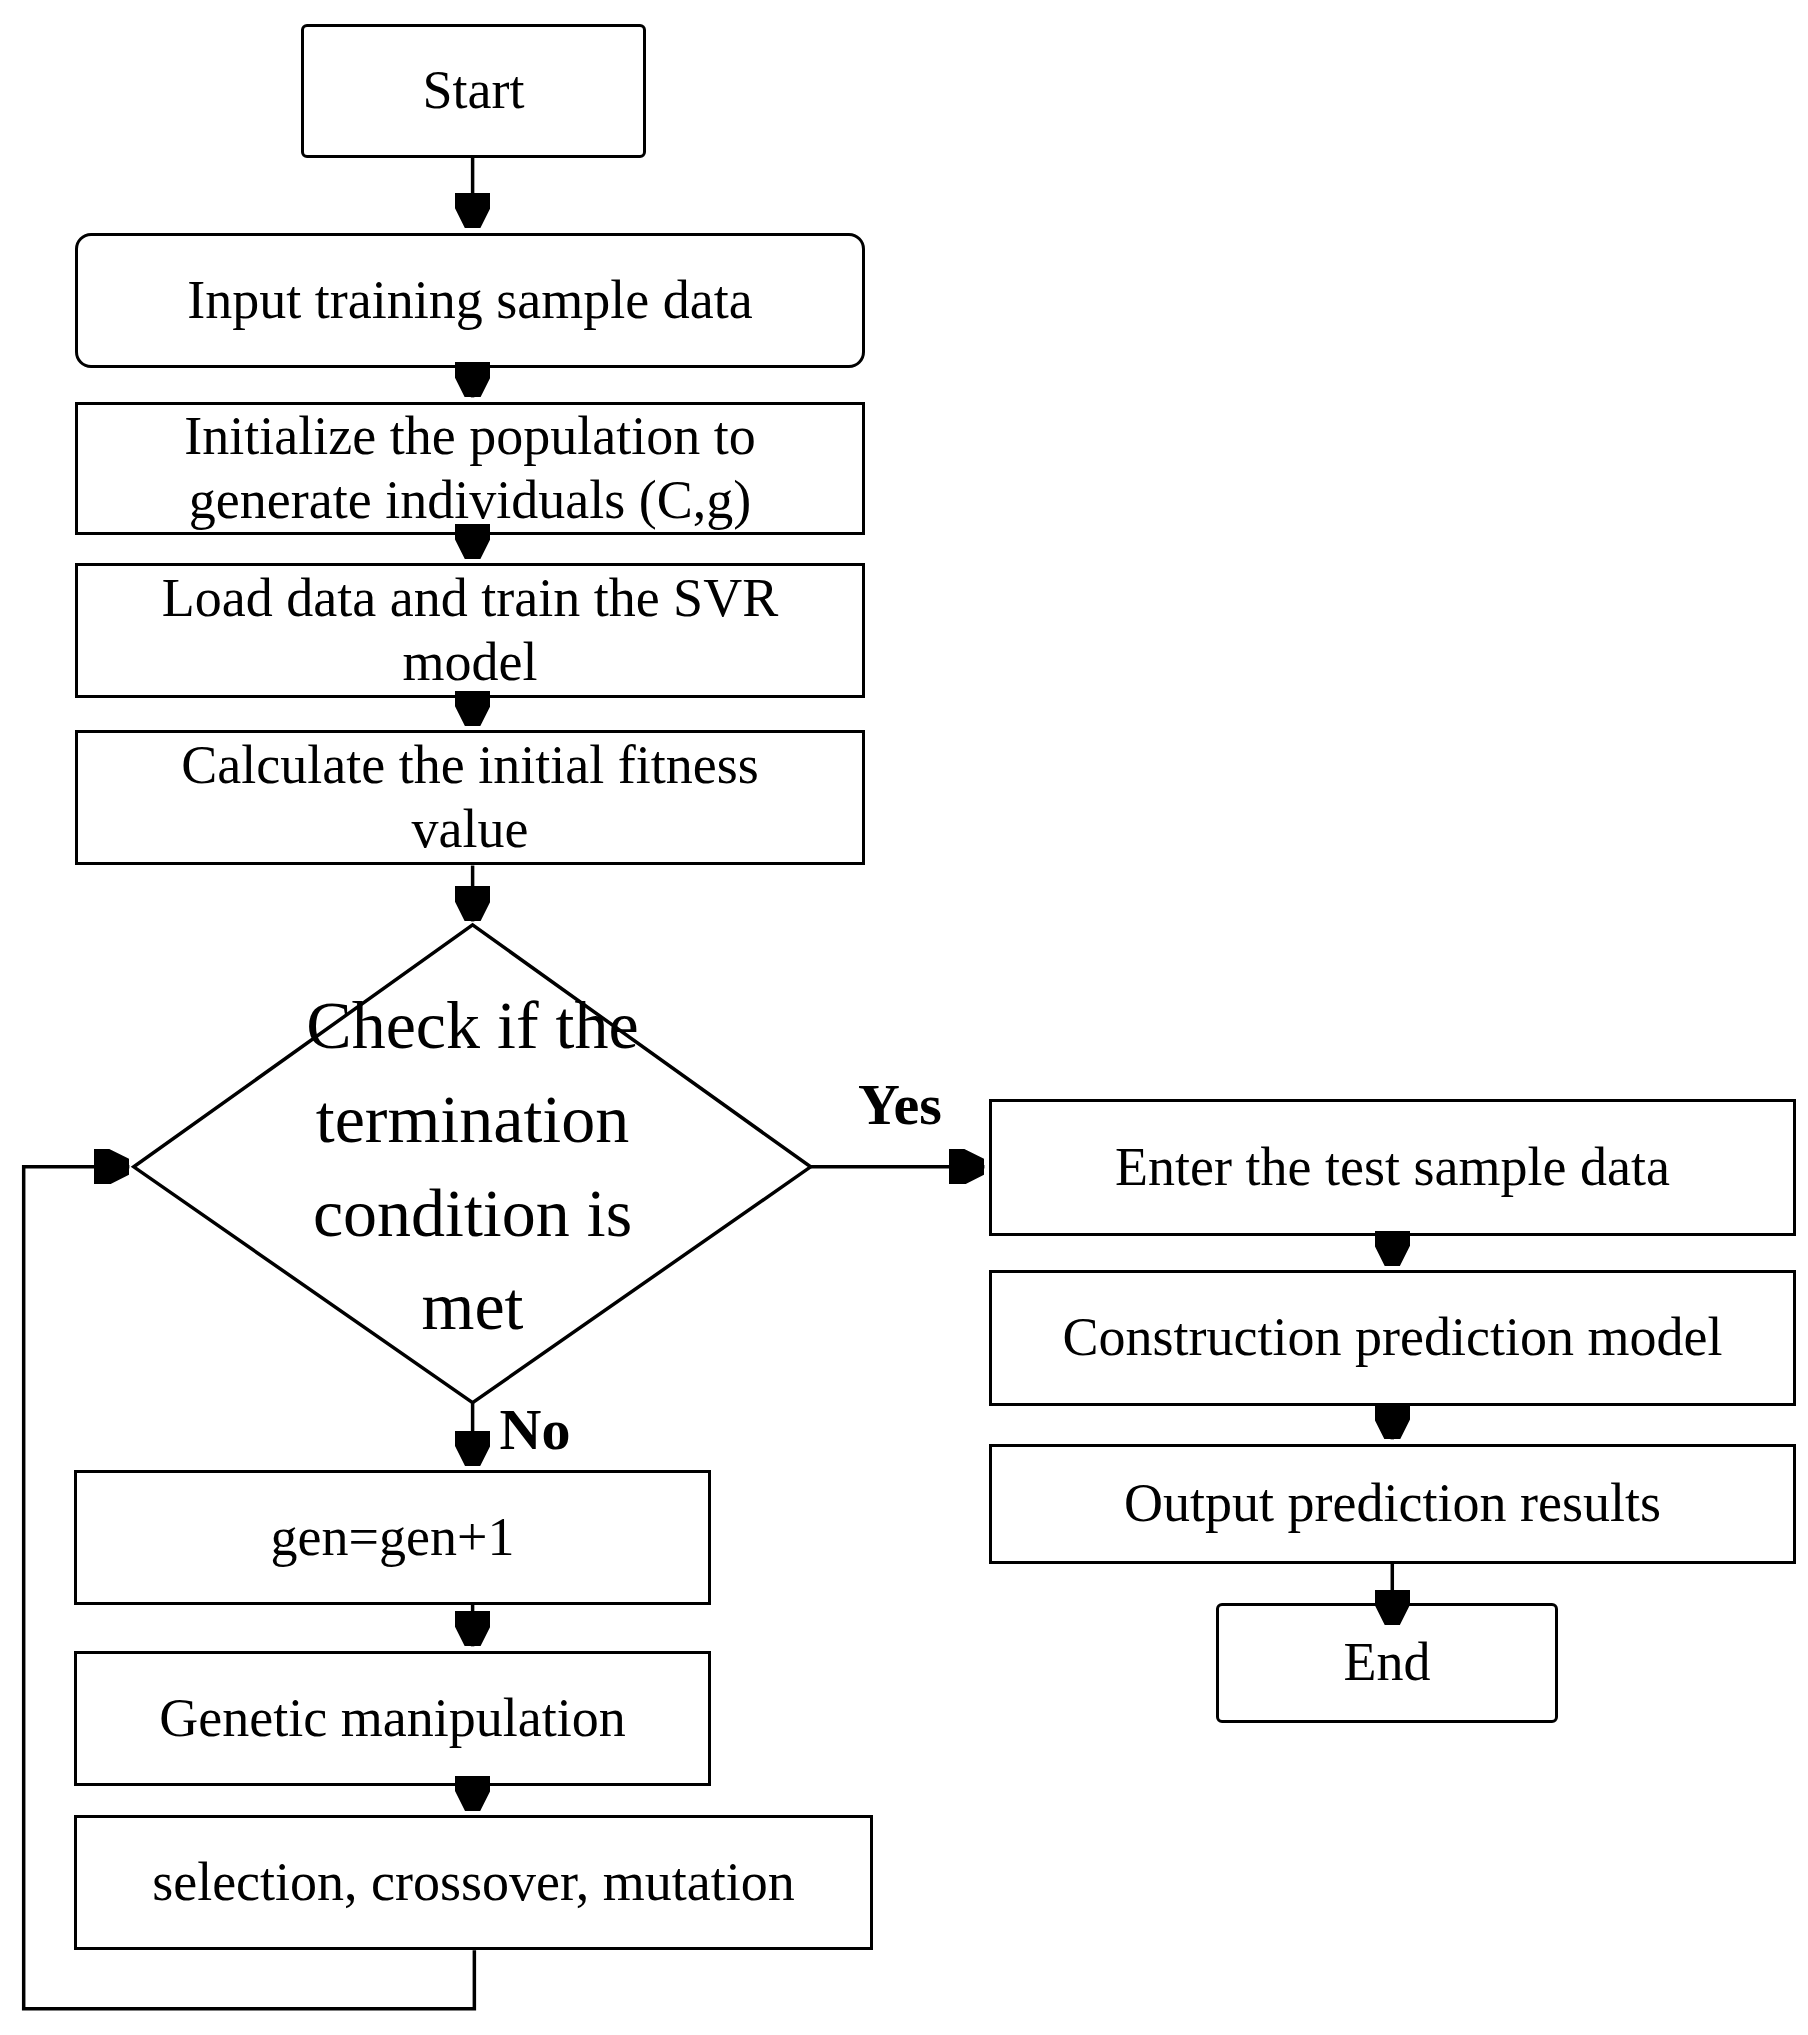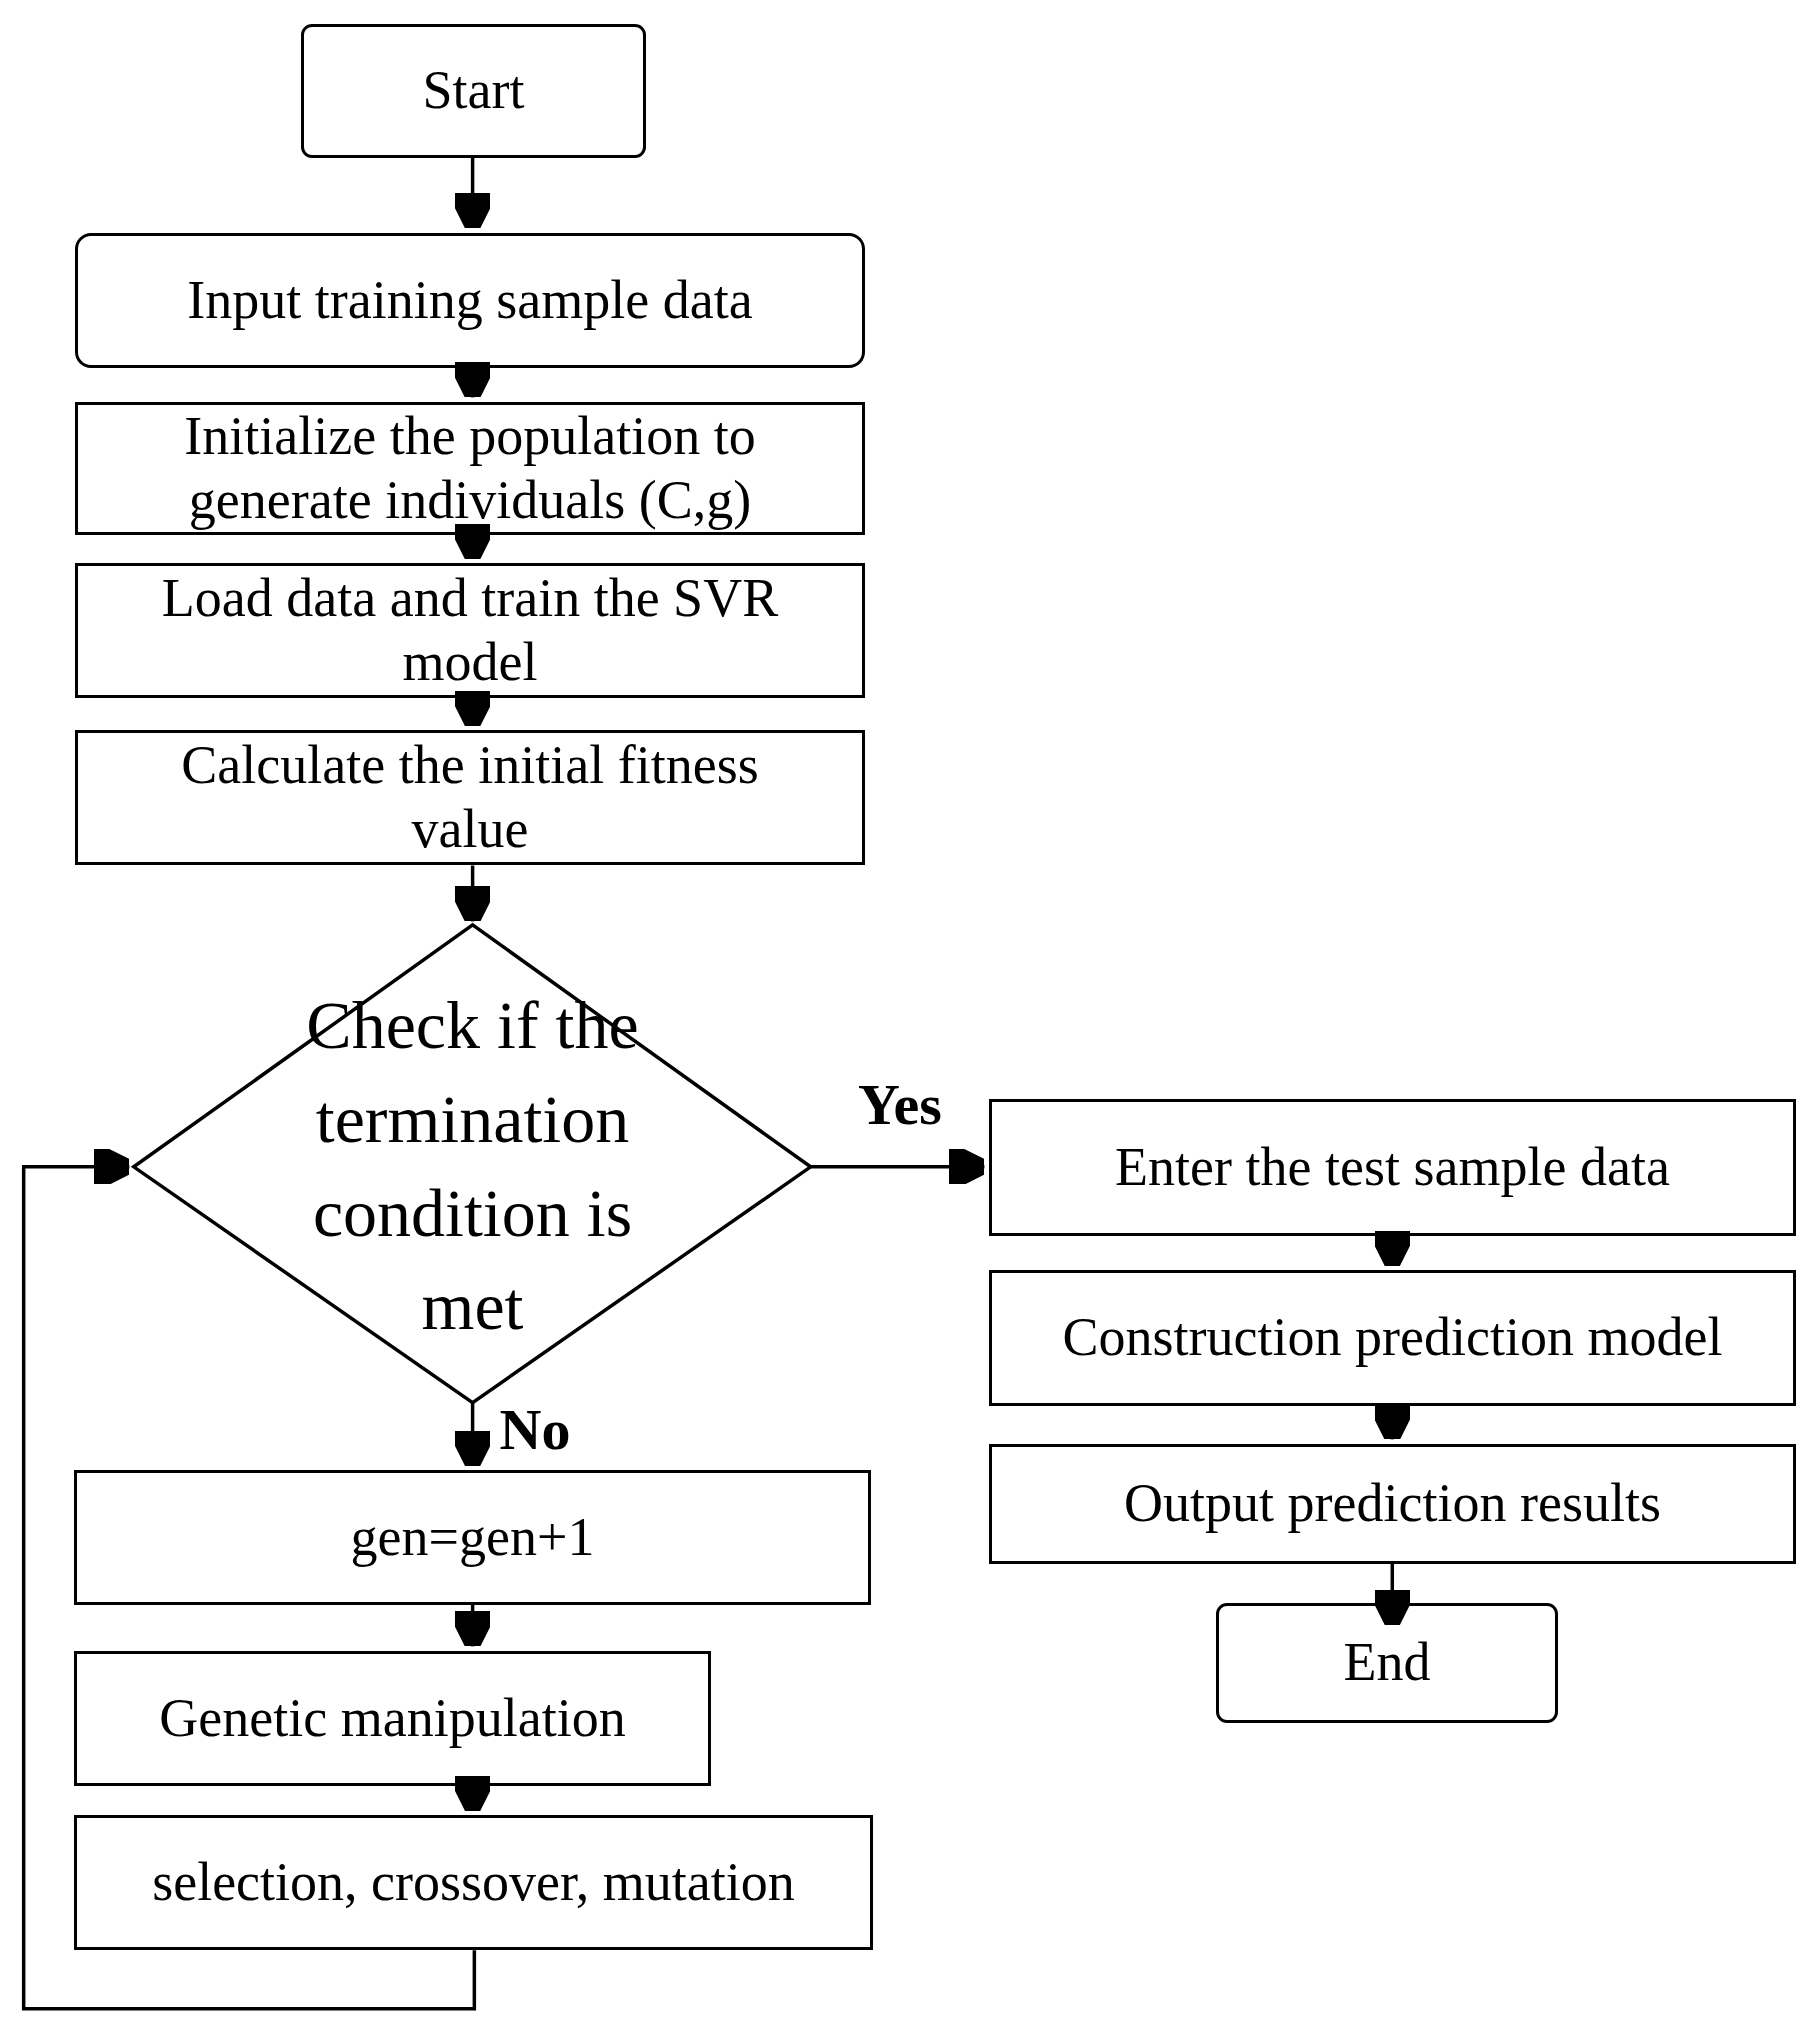--- a/index.html
+++ b/index.html
@@ -23,21 +23,21 @@
     justify-content: center;
     text-align: center;
     border: 3.5px solid #000000;
     background: #ffffff;
     font-size: 54px;
     line-height: 1.18;
     white-space: pre-line;
     z-index: 1;
   }
   .terminator {
-    border-radius: 11px;
+    border-radius: 6px;
   }
   .diamond-label {
     position: absolute;
     border: none;
     background: transparent;
     display: flex;
     align-items: center;
     justify-content: center;
     text-align: center;
     font-size: 68px;
@@ -106,21 +106,21 @@
 model</div>
 
   <div class="node" style="left:75px; top:730px; width:790px; height:135px;">Calculate the initial fitness
 value</div>
 
   <div class="diamond-label" style="left:267px; top:996px; width:411px; height:341px;">Check if the
 termination
 condition is
 met</div>
 
-  <div class="node" style="left:74px; top:1470px; width:797px; height:135px;">gen=gen+1</div>
+  <div class="node" style="left:74px; top:1470px; width:637px; height:135px;">gen=gen+1</div>
 
   <div class="node" style="left:74px; top:1651px; width:637px; height:135px;">Genetic manipulation</div>
 
   <div class="node" style="left:74px; top:1815px; width:799px; height:135px;">selection, crossover, mutation</div>
 
   <div class="node" style="left:989px; top:1099px; width:807px; height:137px;">Enter the test sample data</div>
 
   <div class="node" style="left:989px; top:1270px; width:807px; height:136px;">Construction prediction model</div>
 
   <div class="node" style="left:989px; top:1444px; width:807px; height:120px;">Output prediction results</div>

